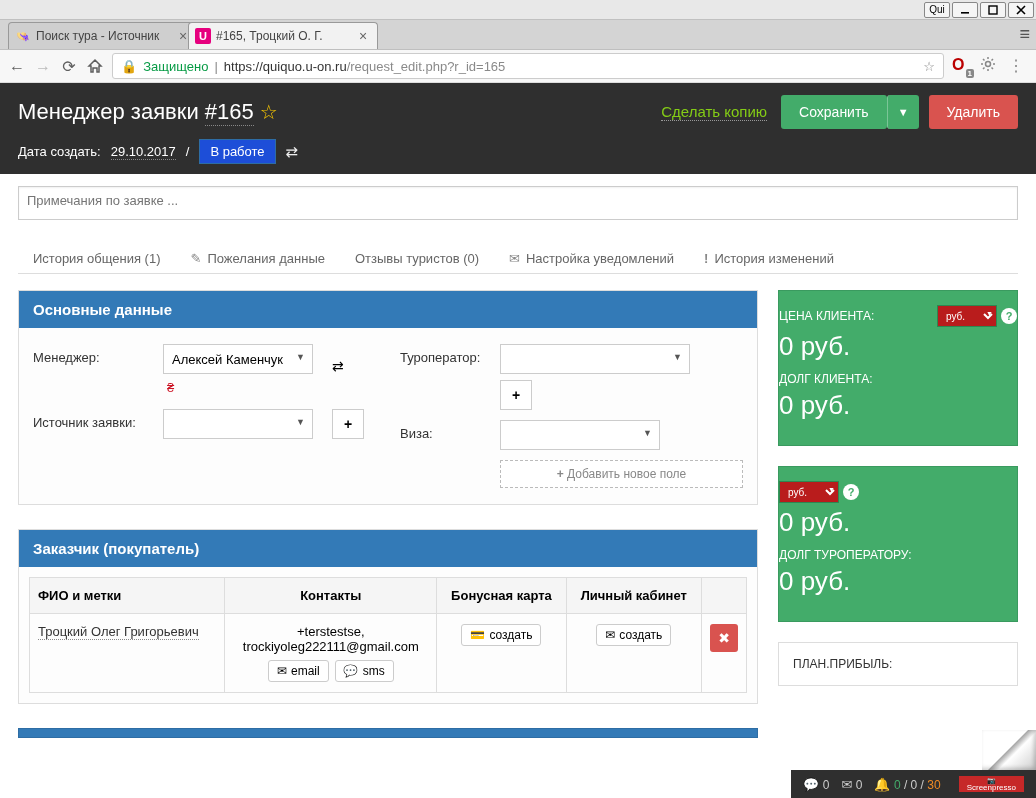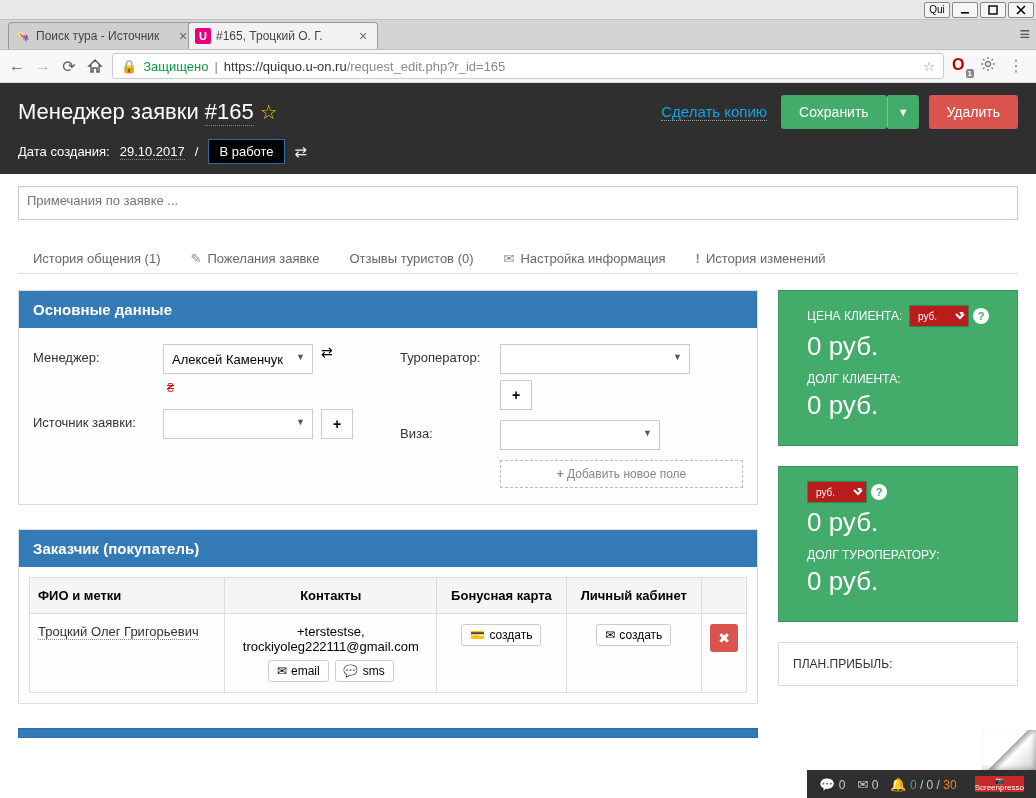--- a/index.html
+++ b/index.html
@@ -32,29 +32,29 @@
   .ext-badge { position:absolute; bottom:-2px; right:-2px; background:#888; color:#fff; font-size:8px; padding:0 2px; border-radius:2px;}
 
   
   .page { background:#fff; height: calc(798px - 20px - 29px - 34px); overflow:auto; position:relative;}
   .header-dark { background:#2f2f2f; color:#fff; padding:12px 18px 10px; }
   .header-row1 { display:flex; align-items:center; }
   .h-title { font-size:22px; font-weight:400; display:flex; align-items:center; gap:6px;}
   .h-title .num { border-bottom:1px dotted #888;}
   .h-star { color:#f7c600; font-size:20px;}
   .h-spacer { flex:1;}
-  .link-copy { color:#0ea5e9; font-size:15px; text-decoration:none; border-bottom:1px dotted #999; margin-right:14px; cursor:pointer;text-align:center;}
+  .link-copy { color:#84cc16; font-size:15px; text-decoration:none; border-bottom:1px dotted #999; margin-right:14px; cursor:pointer;text-align:center;}
   .btn { border:none; padding:9px 18px; font-size:14px; color:#fff; cursor:pointer; border-radius:3px; }
   .btn-green { background:#43ac6a; }
   .btn-green-caret { background:#43ac6a; padding:9px 10px; border-left:1px solid rgba(255,255,255,0.3); font-size:11px;}
   .btn-red { background:#d9534f; margin-left:10px;}
   .btn-group { display:flex;}
   .header-row2 { display:flex; align-items:center; gap:10px; margin-top:10px; font-size:13px;}
   .header-row2 .date { border-bottom:1px dotted #888;}
-  .badge-blue { background:#000000; padding:4px 10px; border:1px solid #2e6da4; font-size:13px; color:#fff;}
+  .badge-blue { background:#1d4ed8; padding:4px 10px; border:1px solid #2e6da4; font-size:13px; color:#fff;}
   .shuffle { font-size:15px; color:#eee;}
 
   
   .content { padding:12px 18px 40px; }
   .notes { width:100%; height:34px; border:1px solid #ccc; padding:6px 8px; font-size:13px; color:#888; resize:none; box-shadow:inset 0 1px 2px rgba(0,0,0,0.06);}
 
   
   .tabs-row { margin-top:18px; display:flex; border-bottom:1px solid #ddd; font-size:13px; flex-wrap:wrap;}
   .tabs-row .t { padding:8px 14px; color:#666; border:1px solid transparent; border-bottom:none; cursor:pointer; display:flex;align-items:center;gap:6px; margin-bottom:-1px; white-space:nowrap;}
   .tabs-row .t.active { border-color:#ddd; background:#fff; color:#333; border-radius:3px 3px 0 0;}
@@ -63,53 +63,53 @@
   .main-grid { display:flex; gap:20px; margin-top:16px;}
   .col-left { flex:1; min-width:0;}
   .col-right { width:240px; display:flex; flex-direction:column; gap:20px;}
 
   .panel { border:1px solid #ddd; margin-bottom:24px; }
   .panel-h { background:#337ab7; color:#fff; padding:10px 14px; font-weight:bold; font-size:15px;}
   .panel-b { padding:16px 14px; background:#fdfdfd;}
 
   .form-row { display:flex; align-items:flex-start; margin-bottom:10px;}
   .form-row .lbl { width:130px; font-size:13px; color:#333; padding-top:6px;}
-  .form-row .ctrl { flex:1; display:flex; gap:8px; align-items:flex-start; flex-wrap:wrap;}
+  .form-row .ctrl { flex:1; display:flex; gap:19px; align-items:flex-end; flex-wrap:wrap;}
   .sel { height:30px; border:1px solid #ccc; background:#fff; font-size:13px; padding:0 24px 0 8px; appearance:none; position:relative; }
   .sel-wrap { position:relative; display:inline-block;}
   .sel-wrap::after { content:"▼"; position:absolute; right:8px; top:8px; font-size:9px; color:#555; pointer-events:none;}
   .icon-btn { width:32px; height:30px; border:1px solid #ccc; background:#fff; display:flex;align-items:center;justify-content:center; font-size:14px; cursor:pointer; font-weight:bold;}
   .panel-b .two-col { display:flex; gap:24px;}
   .panel-b .two-col > div { flex:1;}
   .currency-sym { color:#c12; font-size:13px; margin-top:-4px; margin-left:0px;}
   .add-field-btn { border:1px dashed #bbb; color:#888; font-size:12px; padding:6px 10px; width:100%; text-align:center; background:#fff; cursor:pointer;}
 
   
   table.customer { width:100%; border-collapse:collapse; font-size:13px;}
   table.customer th { background:#f5f5f5; border:1px solid #ddd; padding:10px 8px; font-weight:bold; text-align:center;}
   table.customer td { border:1px solid #ddd; padding:10px 8px; text-align:center; vertical-align:top;}
   .small-btn { border:1px solid #ccc; background:#fff; padding:3px 8px; font-size:12px; border-radius:3px; cursor:pointer; display:inline-flex; align-items:center; gap:4px;}
   .del-btn { background:#d9534f; color:#fff; width:28px;height:28px; border:none; border-radius:3px; font-size:14px; cursor:pointer;}
   .dotted-link { border-bottom:1px dotted #888; color:#333;}
 
   
-  .side-panel { background:#43ac6a; color:#fff; padding:14px 28px; border:1px solid #3a9a5f;}
+  .side-panel { background:#43ac6a; color:#fff; padding:14px 0; border:1px solid #3a9a5f;}
   .side-label { font-size:12px; text-transform:uppercase; display:flex; align-items:center; gap:6px; justify-content:space-between;}
   .side-sel { height:22px; font-size:10px; background:#b91c1c; border:1px solid #2f8650; color:#fff; padding:0 14px 0 4px;}
   .side-sel-wrap { position:relative; display:inline-block;}
   .side-sel-wrap::after { content:"▼"; position:absolute; right:4px; top:5px; font-size:7px; color:#fff; pointer-events:none;}
   .side-help { width:16px;height:16px; background:#fff; color:#43ac6a; border-radius:50%; font-size:11px; font-weight:bold; display:inline-flex;align-items:center;justify-content:center;}
   .side-big { font-size:26px; margin:4px 0 10px;}
   .side-panel-white { background:#fff; border:1px solid #ddd; padding:14px; color:#333; font-size:12px;}
 
   
   .bottom-bar { position:absolute; bottom:0; right:0; height:28px; background:#2f2f2f; display:flex; align-items:center; padding:0 12px; gap:12px; font-size:12px; color:#ccc;}
   .bottom-bar .orange { color:#f08a24;}
   .bottom-bar .ico { font-size:13px;}
-  .screenpresso { background:#c62828; height:16px; padding:0 0; display:flex; flex-direction:column; align-items:center; justify-content:center; color:#fff; font-size:8px; line-height:1; margin-left:6px;}
+  .screenpresso { background:#c62828; height:16px; padding:0 8px; display:flex; flex-direction:column; align-items:center; justify-content:center; color:#fff; font-size:8px; line-height:1; margin-left:6px;}
   .corner-curl { position:absolute; right:0; bottom:28px; width:54px; height:40px; background:linear-gradient(135deg, transparent 48%, #aaa 50%, #fff 60%, #ccc 100%); pointer-events:none; box-shadow:-2px -2px 4px rgba(0,0,0,0.2) inset;}
 
   svg.i { width:1em; height:1em; vertical-align:-0.12em; fill:currentColor;}
 </style>
 </head>
 <body>
 
 <div class="window-chrome">
   <div class="window-btn">Qui</div>
   <div class="window-btn">
@@ -178,45 +178,45 @@
       </div>
       <div class="h-spacer"></div>
       <a class="link-copy">Сделать копию</a>
       <div class="btn-group">
         <button class="btn btn-green">Сохранить</button>
         <button class="btn btn-green-caret">▼</button>
       </div>
       <button class="btn btn-red">Удалить</button>
     </div>
     <div class="header-row2">
-      <span>Дата создания: </span>
+      <span>Дата создать: </span>
       <span class="date">29.10.2017</span>
       <span>/</span>
       <span class="badge-blue">В работе</span>
       <span class="shuffle">⇄</span>
     </div>
   </div>
 
   <div class="content">
     <textarea class="notes" placeholder="Примечания по заявке ..." style=""></textarea>
 
     <div class="tabs-row">
       <div class="t">
           <span>История общения (1)</span>
         </div>
       <div class="t">
           <span class="fa">✎</span>
-          <span>Пожелания заявке</span>
+          <span>Пожелания данные</span>
         </div>
       <div class="t">
           <span>Отзывы туристов (0)</span>
         </div>
       <div class="t">
           <span class="fa">✉</span>
-          <span>Настройка информация</span>
+          <span>Настройка уведомлений</span>
         </div>
       <div class="t">
           <span class="fa" style="font-weight:bold;">!</span>
           <span>История изменений</span>
         </div>
     </div>
 
     <div class="main-grid">
       <div class="col-left">
 

